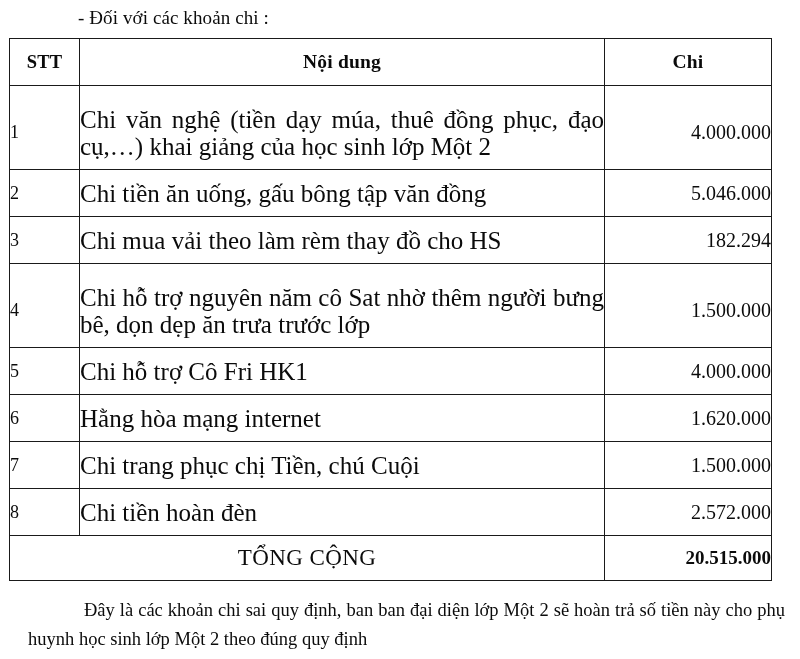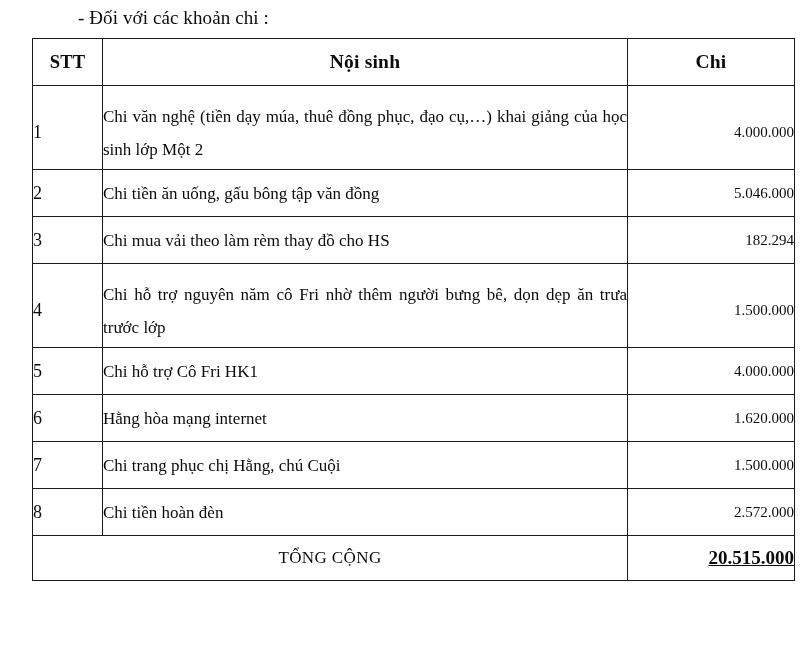--- a/index.html
+++ b/index.html
@@ -28,21 +28,21 @@
     top: 5px;
     font-size: 19px;
     line-height: 26px;
     white-space: nowrap;
     letter-spacing: 0.1px;
   }
 
   
   .expense-table {
     position: absolute;
-    left: 32px;
+    left: 9px;
     top: 38px;
     width: 762px;
     border-collapse: collapse;
     table-layout: fixed;
     font-size: 18.5px;
   }
   .expense-table td,
   .expense-table th {
     border: 1.4px solid #1a1a1a;
     padding: 0;
@@ -69,54 +69,53 @@
     text-align: left;
     padding: 0 0 0 11px;
     font-size: 18px;
     vertical-align: top;
     padding-top: 9px;
   }
   .cell-content {
     text-align: justify;
     text-align-last: left;
     padding: 9px 9px 8px 11px;
-    font-size: 17px;
-    line-height: 33px;
+    font-size: 25px;
+    line-height: 27px;
     hyphens: none;
     vertical-align: top;
   }
   .cell-amount {
     text-align: right;
     padding: 9px 11px 8px 6px;
-    font-size: 15px;
+    font-size: 20px;
     vertical-align: top;
     white-space: nowrap;
   }
 
   tr.row-tall .cell-content,
   tr.row-tall .cell-amount,
   tr.row-tall .cell-stt { padding-top: 10px; }
   tr.row-tall { height: 84px; }
   tr.row-short { height: 47px; }
 
   
   .total-label {
     text-align: center;
-    font-size: 17px;
+    font-size: 23px;
     letter-spacing: 0.4px;
     padding: 4px 0 6px 0;
     height: 44px;
   }
   .total-amount {
     text-align: right;
     font-weight: bold;
     font-size: 19px;
     padding: 4px 11px 6px 6px;
     white-space: nowrap;
-    text-decoration: underline;
   }
 
   
   .closing {
     position: absolute;
     left: 28px;
     top: 596px;
     width: 757px;
     font-size: 18.5px;
     line-height: 29px;
@@ -134,21 +133,21 @@
 
   <table class="expense-table">
     <colgroup>
       <col class="col-stt">
       <col class="col-content">
       <col class="col-amount">
     </colgroup>
     <thead>
       <tr>
         <th class="hdr-cell stt">STT</th>
-        <th class="hdr-cell">Nội sinh</th>
+        <th class="hdr-cell">Nội dung</th>
         <th class="hdr-cell">Chi</th>
       </tr>
     </thead>
     <tbody>
       <tr class="row-tall">
         <td class="cell-stt">1</td>
         <td class="cell-content">Chi văn nghệ (tiền dạy múa, thuê đồng phục, đạo cụ,…) khai giảng của học sinh lớp Một 2</td>
         <td class="cell-amount">4.000.000</td>
       </tr>
       <tr class="row-short">
@@ -156,44 +155,45 @@
         <td class="cell-content">Chi tiền ăn uống, gấu bông tập văn đồng</td>
         <td class="cell-amount">5.046.000</td>
       </tr>
       <tr class="row-short">
         <td class="cell-stt">3</td>
         <td class="cell-content">Chi mua vải theo làm rèm thay đồ cho HS</td>
         <td class="cell-amount">182.294</td>
       </tr>
       <tr class="row-tall">
         <td class="cell-stt">4</td>
-        <td class="cell-content">Chi hỗ trợ nguyên năm cô Fri nhờ thêm người bưng bê, dọn dẹp ăn trưa trước lớp</td>
+        <td class="cell-content">Chi hỗ trợ nguyên năm cô Sat nhờ thêm người bưng bê, dọn dẹp ăn trưa trước lớp</td>
         <td class="cell-amount">1.500.000</td>
       </tr>
       <tr class="row-short">
         <td class="cell-stt">5</td>
         <td class="cell-content">Chi hỗ trợ Cô Fri HK1</td>
         <td class="cell-amount">4.000.000</td>
       </tr>
       <tr class="row-short">
         <td class="cell-stt">6</td>
         <td class="cell-content">Hằng hòa mạng internet</td>
         <td class="cell-amount">1.620.000</td>
       </tr>
       <tr class="row-short">
         <td class="cell-stt">7</td>
-        <td class="cell-content">Chi trang phục chị Hằng, chú Cuội</td>
+        <td class="cell-content">Chi trang phục chị Tiền, chú Cuội</td>
         <td class="cell-amount">1.500.000</td>
       </tr>
       <tr class="row-short">
         <td class="cell-stt">8</td>
         <td class="cell-content">Chi tiền hoàn đèn</td>
         <td class="cell-amount">2.572.000</td>
       </tr>
       <tr>
         <td class="total-label" colspan="2">TỔNG CỘNG</td>
         <td class="total-amount">20.515.000</td>
       </tr>
     </tbody>
   </table>
 
+  <div class="closing">Đây là các khoản chi sai quy định, ban ban đại diện lớp Một 2 sẽ hoàn trả số tiền này cho phụ huynh học sinh lớp Một 2 theo đúng quy định</div>
 
 </div>
 
 </body></html>

